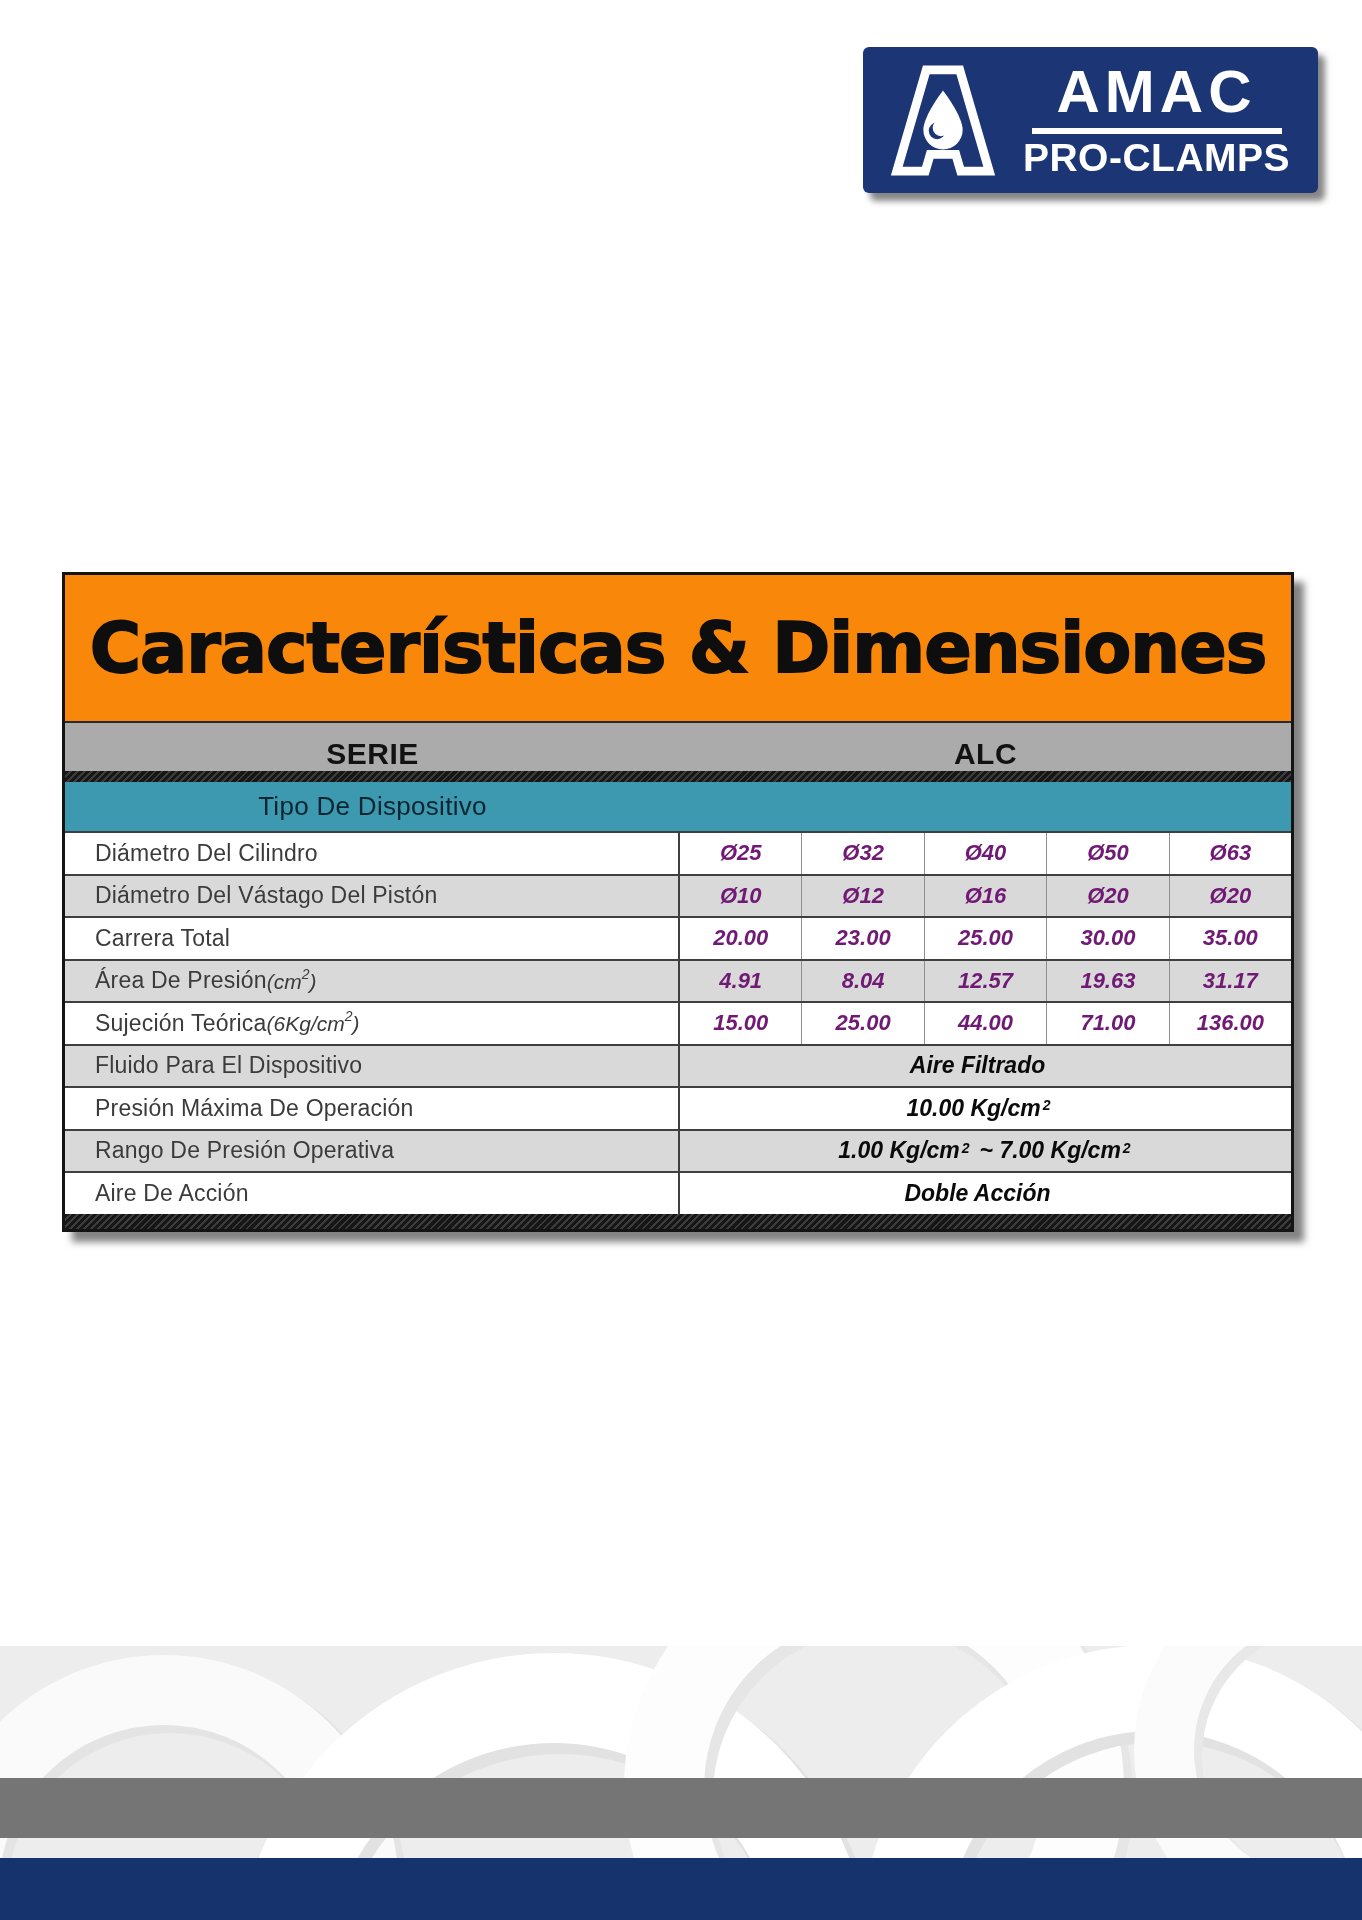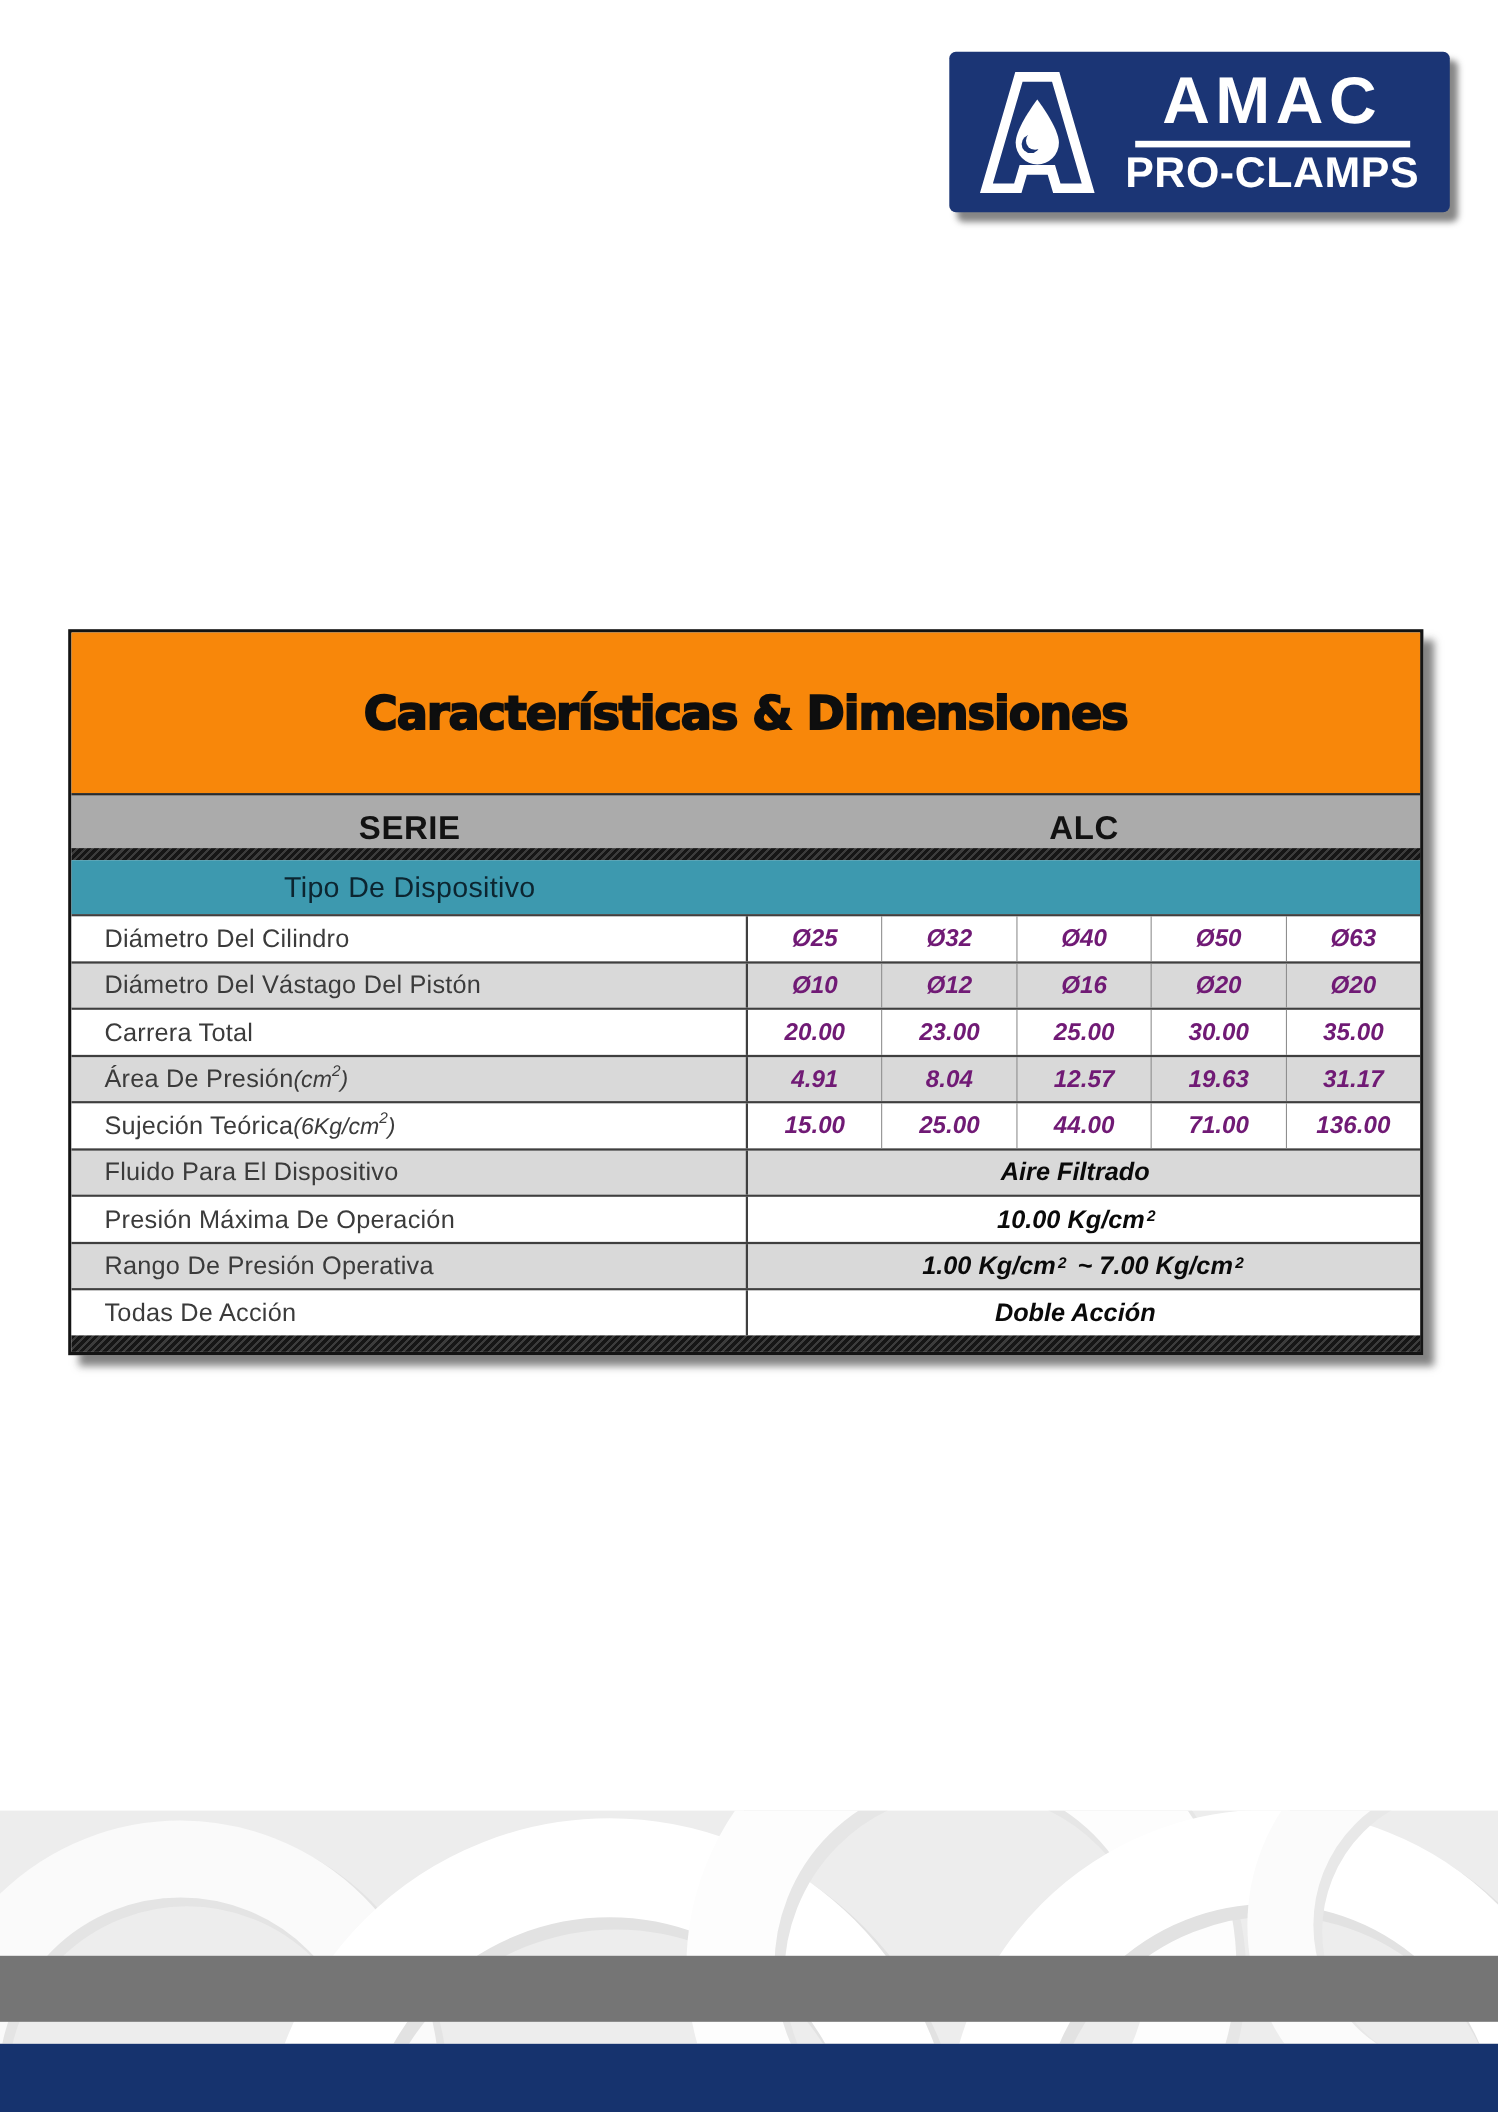--- a/index.html
+++ b/index.html
@@ -41,21 +41,21 @@
     position:absolute;left:62px;top:572px;width:1232px;
     border:3px solid #141414;background:#ffffff;
     box-shadow:10px 10px 7px rgba(30,30,30,0.55);
   }
   .t-header{
     height:146px;background:var(--orange);
     display:flex;align-items:center;justify-content:center;
   }
   .t-title{
     font-family:"DejaVu Sans", sans-serif;
-    font-size:42px;font-weight:bold;color:#0e0e0e;
+    font-size:70px;font-weight:bold;color:#0e0e0e;
     -webkit-text-stroke:1.8px #0e0e0e;letter-spacing:-1px;
   }
   .serie-row{
     height:50px;background:var(--gray_header);display:flex;align-items:flex-end;
     border-top:2px solid #2a2a2a;
   }
   .serie-left{width:615px;display:flex;align-items:center;justify-content:center;}
   .serie-right{flex:1;display:flex;align-items:center;justify-content:center;}
   .serie-text{font-size:30px;font-weight:bold;color:#121212;letter-spacing:0.5px;}
   .dark-band{
@@ -243,21 +243,21 @@
     <div class="cell-merged">
       <span>1.00 Kg/cm</span>
         <sup>2</sup>
         <span class="v2">~ 7.00 Kg/cm</span>
         <sup>2</sup>
     </div>
   </div>
 
   <div class="grid-row">
     <div class="cell-label">
-      <span class="lbl">Todas De Acción</span>
+      <span class="lbl">Aire De Acción</span>
     </div>
     <div class="cell-merged">
       <span>Doble Acción</span>
         <sup></sup>
         <span class="v2"></span>
         <sup></sup>
     </div>
   </div>
 
   <div class="dark-band thick"></div>

